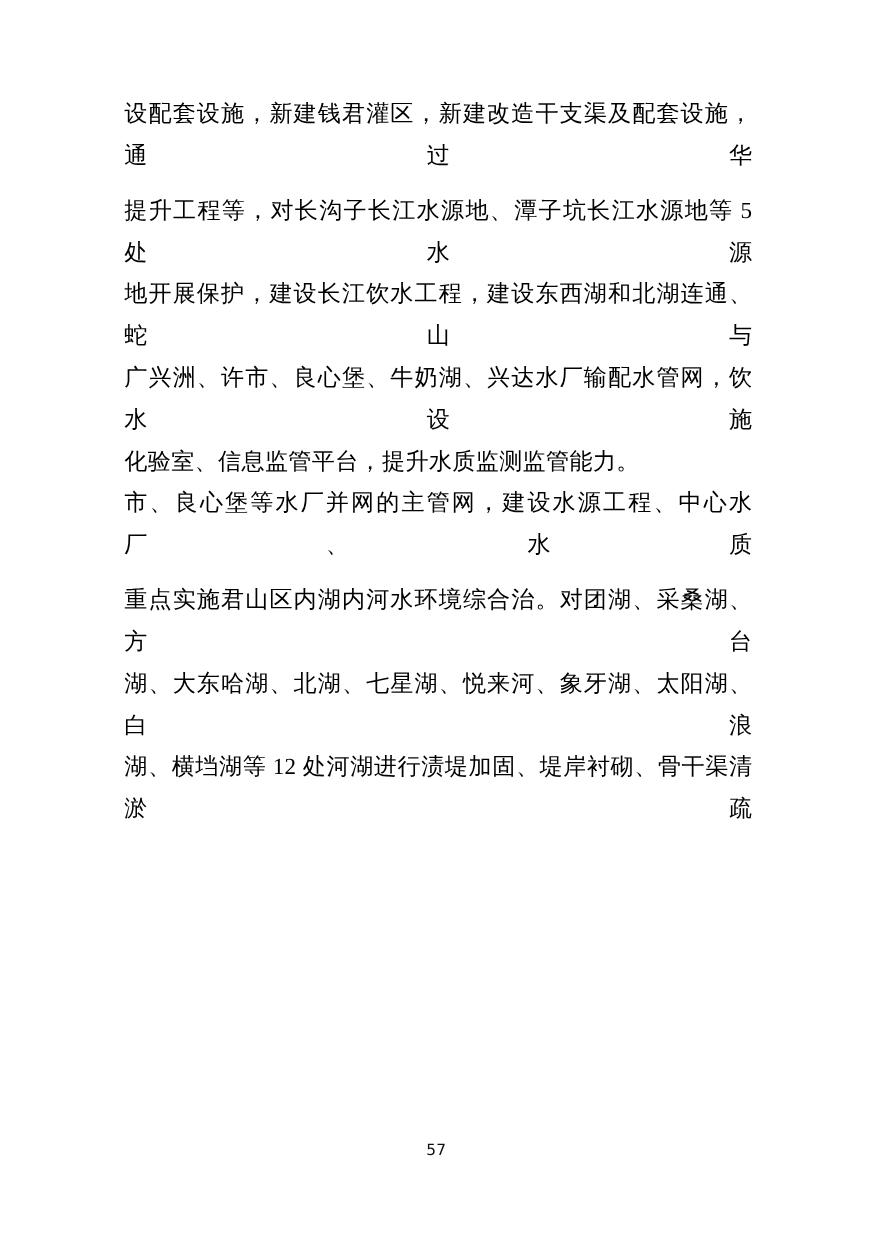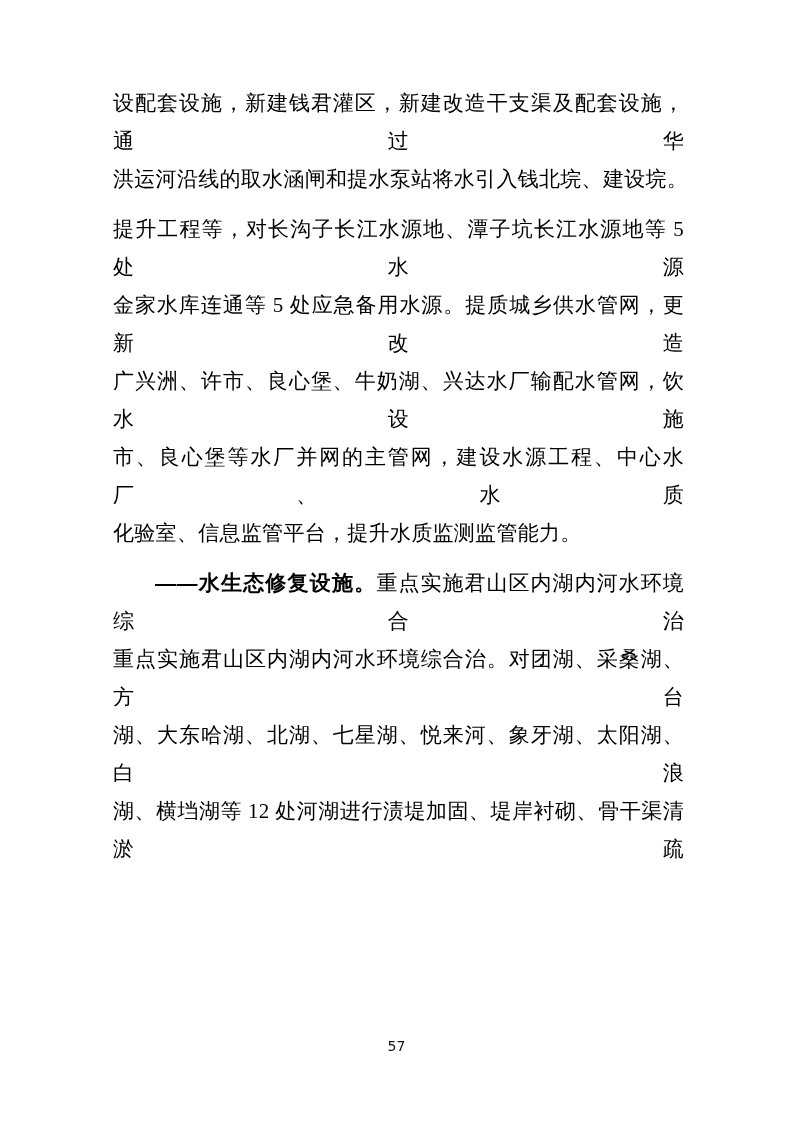--- a/index.html
+++ b/index.html
@@ -41,35 +41,31 @@
     color: #111;
   }
 </style>
 </head>
 <body>
 
 <div class="page">
 
   <div class="para">
     <div class="line just">设配套设施，新建钱君灌区，新建改造干支渠及配套设施，通过华</div>
-    <div class="line">洪运河沿线的取水涵闸和提水泵站将水引入钱北垸、建设垸。</div>
   </div>
 
   <div class="para">
     <div class="line just">提升工程等，对长沟子长江水源地、潭子坑长江水源地等 5 处水源</div>
-    <div class="line just">金家水库连通等 5 处应急备用水源。提质城乡供水管网，更新改造</div>
+    <div class="line just">地开展保护，建设长江饮水工程，建设东西湖和北湖连通、蛇山与</div>
     <div class="line just">广兴洲、许市、良心堡、牛奶湖、兴达水厂输配水管网，饮水设施</div>
+    <div class="line">化验室、信息监管平台，提升水质监测监管能力。</div>
     <div class="line just">市、良心堡等水厂并网的主管网，建设水源工程、中心水厂、水质</div>
-    <div class="line">化验室、信息监管平台，提升水质监测监管能力。</div>
   </div>
 
   <div class="para">
-    <div class="line just indent">
-      <span class="lead">——水生态修复设施。</span><span>重点实施君山区内湖内河水环境综合治</span>
-    </div>
     <div class="line just">重点实施君山区内湖内河水环境综合治。对团湖、采桑湖、方台</div>
     <div class="line just">湖、大东哈湖、北湖、七星湖、悦来河、象牙湖、太阳湖、白浪</div>
     <div class="line just">湖、横垱湖等 12 处河湖进行渍堤加固、堤岸衬砌、骨干渠清淤疏</div>
 
   </div>
 
   <div class="footer">
     <span>57</span>
   </div>
 

